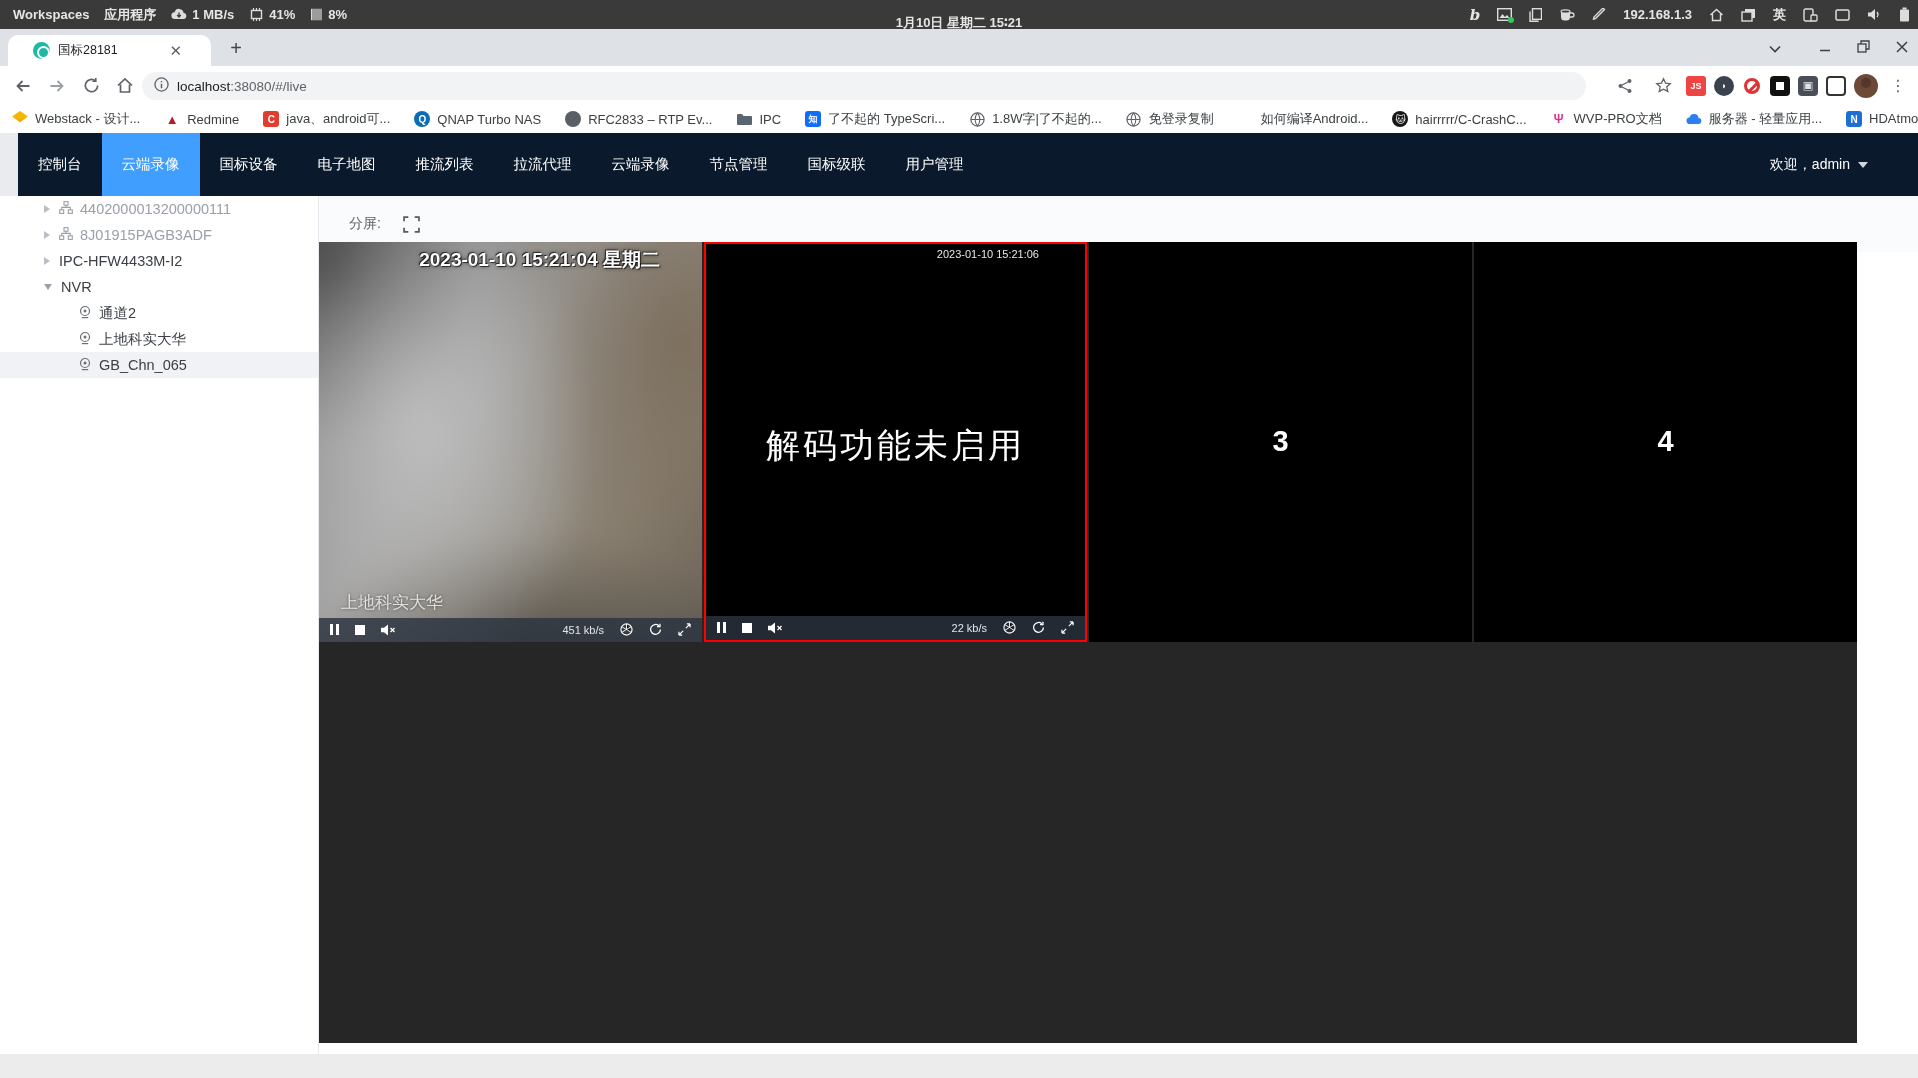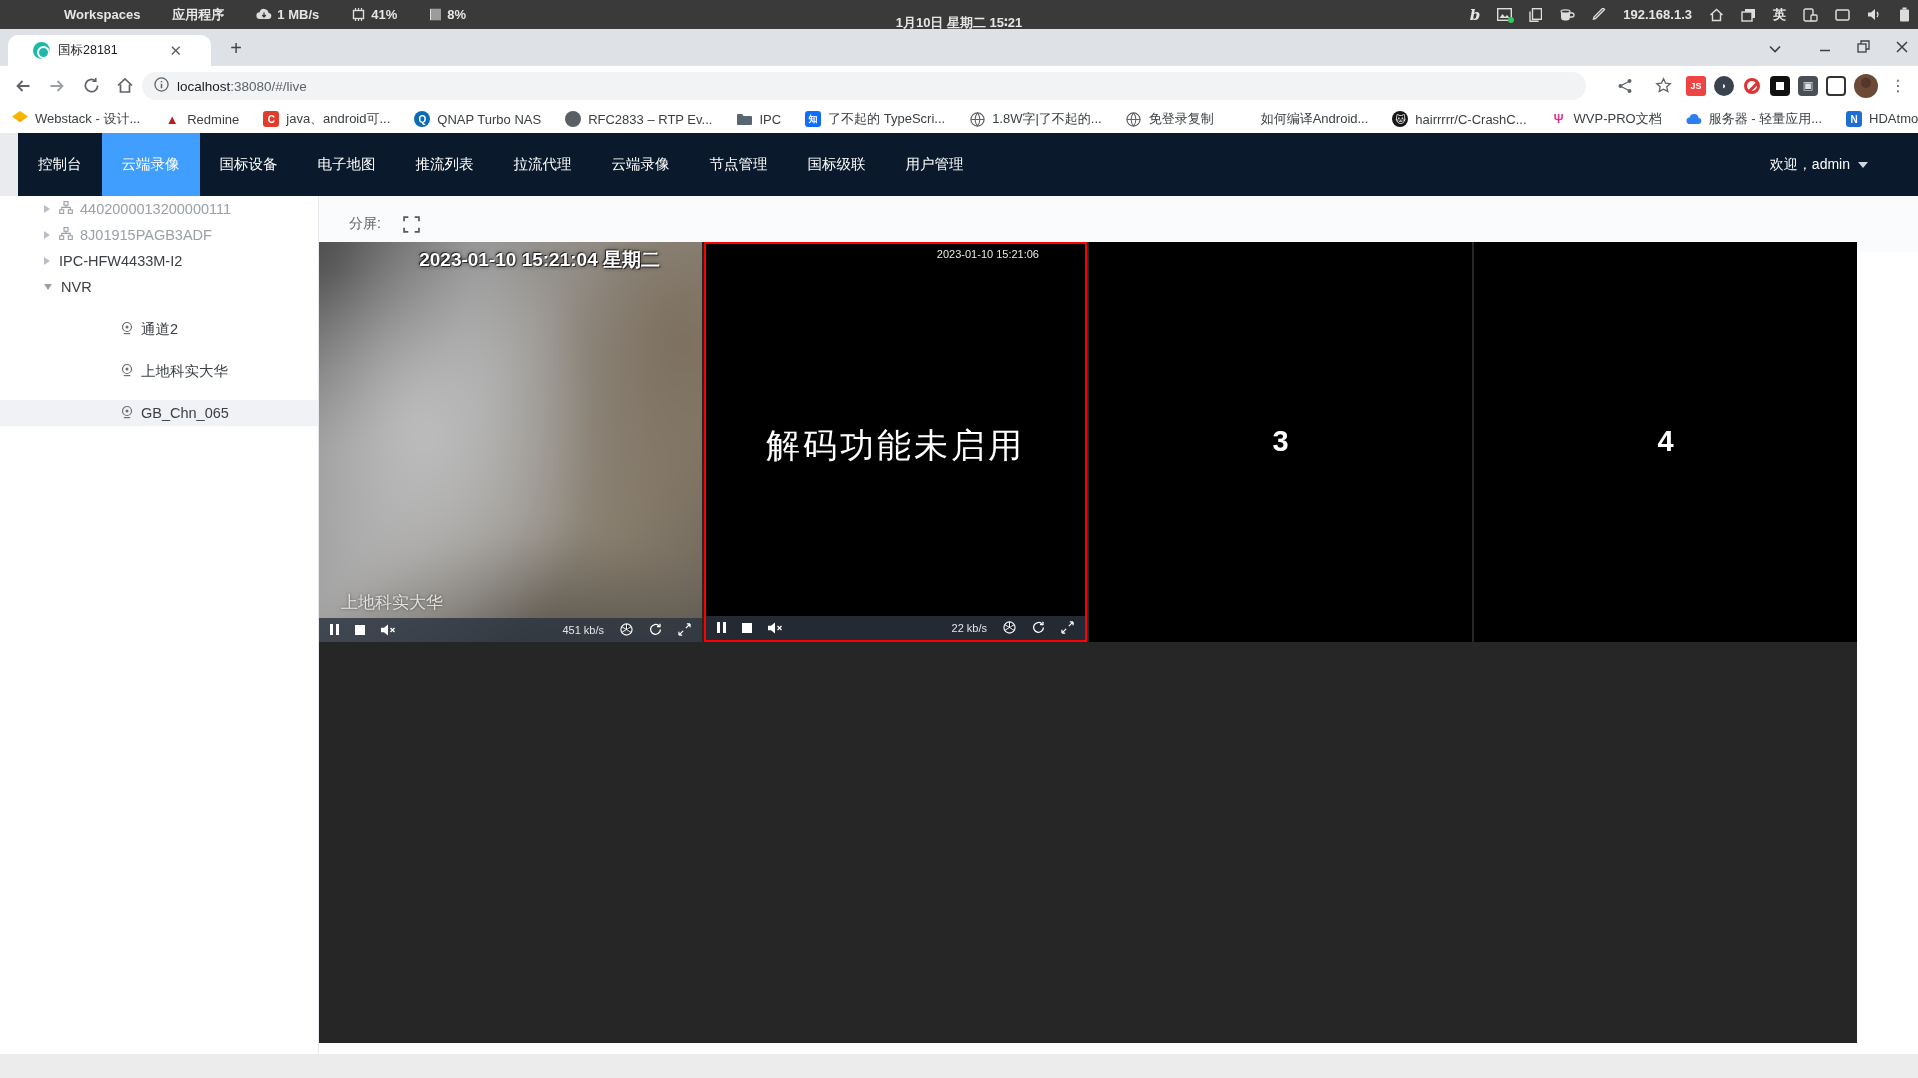--- a/index.html
+++ b/index.html
@@ -3,21 +3,21 @@
 <meta charset="utf-8">
 <style>
   * { margin:0; padding:0; box-sizing:border-box; }
   html,body { width:1918px; height:1078px; overflow:hidden; background:#fff;
     font-family:"Liberation Sans","DejaVu Sans",sans-serif; }
   #root { position:relative; width:1918px; height:1078px; }
 
   
   .sysbar { position:absolute; left:0; top:0; width:1918px; height:29px; background:#3a3a3a;
     color:#e6e6e6; display:flex; align-items:center; font-size:13px; font-weight:700; }
-  .sys-left { display:flex; align-items:center; gap:32px; padding-left:24px;margin-left:40px; }
+  .sys-left { display:flex; align-items:center; gap:15px; padding-left:13px; }
   .sys-item { display:flex; align-items:center; gap:5px; }
   .sys-clock { position:absolute; left:50%; transform:translateX(-50%); display:flex; gap:6px;margin-top:16px; }
   .sys-right { position:absolute; right:8px; display:flex; align-items:center; gap:17px; }
   .sys-right svg, .sys-left svg { display:block; }
   .tray-txt { font-weight:700; }
   .bing-b { font-family:"DejaVu Serif",serif; font-size:15px; font-weight:700; font-style:italic; }
   .shot-wrap { position:relative; }
   .shot-dot { position:absolute; right:-2px; bottom:-2px; width:6px; height:6px; border-radius:50%; background:#35c759; }
 
   
@@ -94,21 +94,21 @@
     gap:8px; color:#fff; font-size:14px; cursor:pointer; }
   .chev-down { width:0; height:0; border-left:5px solid transparent; border-right:5px solid transparent;
     border-top:6px solid #cfd6dd; }
 
   
   .sidebar { position:absolute; left:0; top:196px; width:319px; height:858px; background:#fff;
     border-right:1px solid #e6e9ed; }
   .sb-title { text-align:center; font-size:15px; color:#303133; padding-top:18px; padding-bottom:16px; }
   .trow { height:26px; display:flex; align-items:center; padding-left:44px; font-size:14.5px;
     color:#3c4046; cursor:pointer; gap:7px; }
-  .trow.child { padding-left:120px;margin-top:16px; }
+  .trow.child { padding-left:78px; }
   .trow.dim { color:#9aa0a8; }
   .trow.selected { background:#f0f2f5; }
   .caret-r { width:0; height:0; border-top:4.5px solid transparent; border-bottom:4.5px solid transparent;
     border-left:6px solid #b9bec6; margin-right:2px; }
   .caret-d { width:0; height:0; border-left:4.5px solid transparent; border-right:4.5px solid transparent;
     border-top:6px solid #9aa0a8; margin-right:2px; }
 
   
   .main { position:absolute; left:319px; top:196px; width:1599px; height:882px; background:#fff; }
   .grid-toolbar { height:56px; display:flex; align-items:center; gap:22px; padding-left:30px; background:#fafbfc; }

